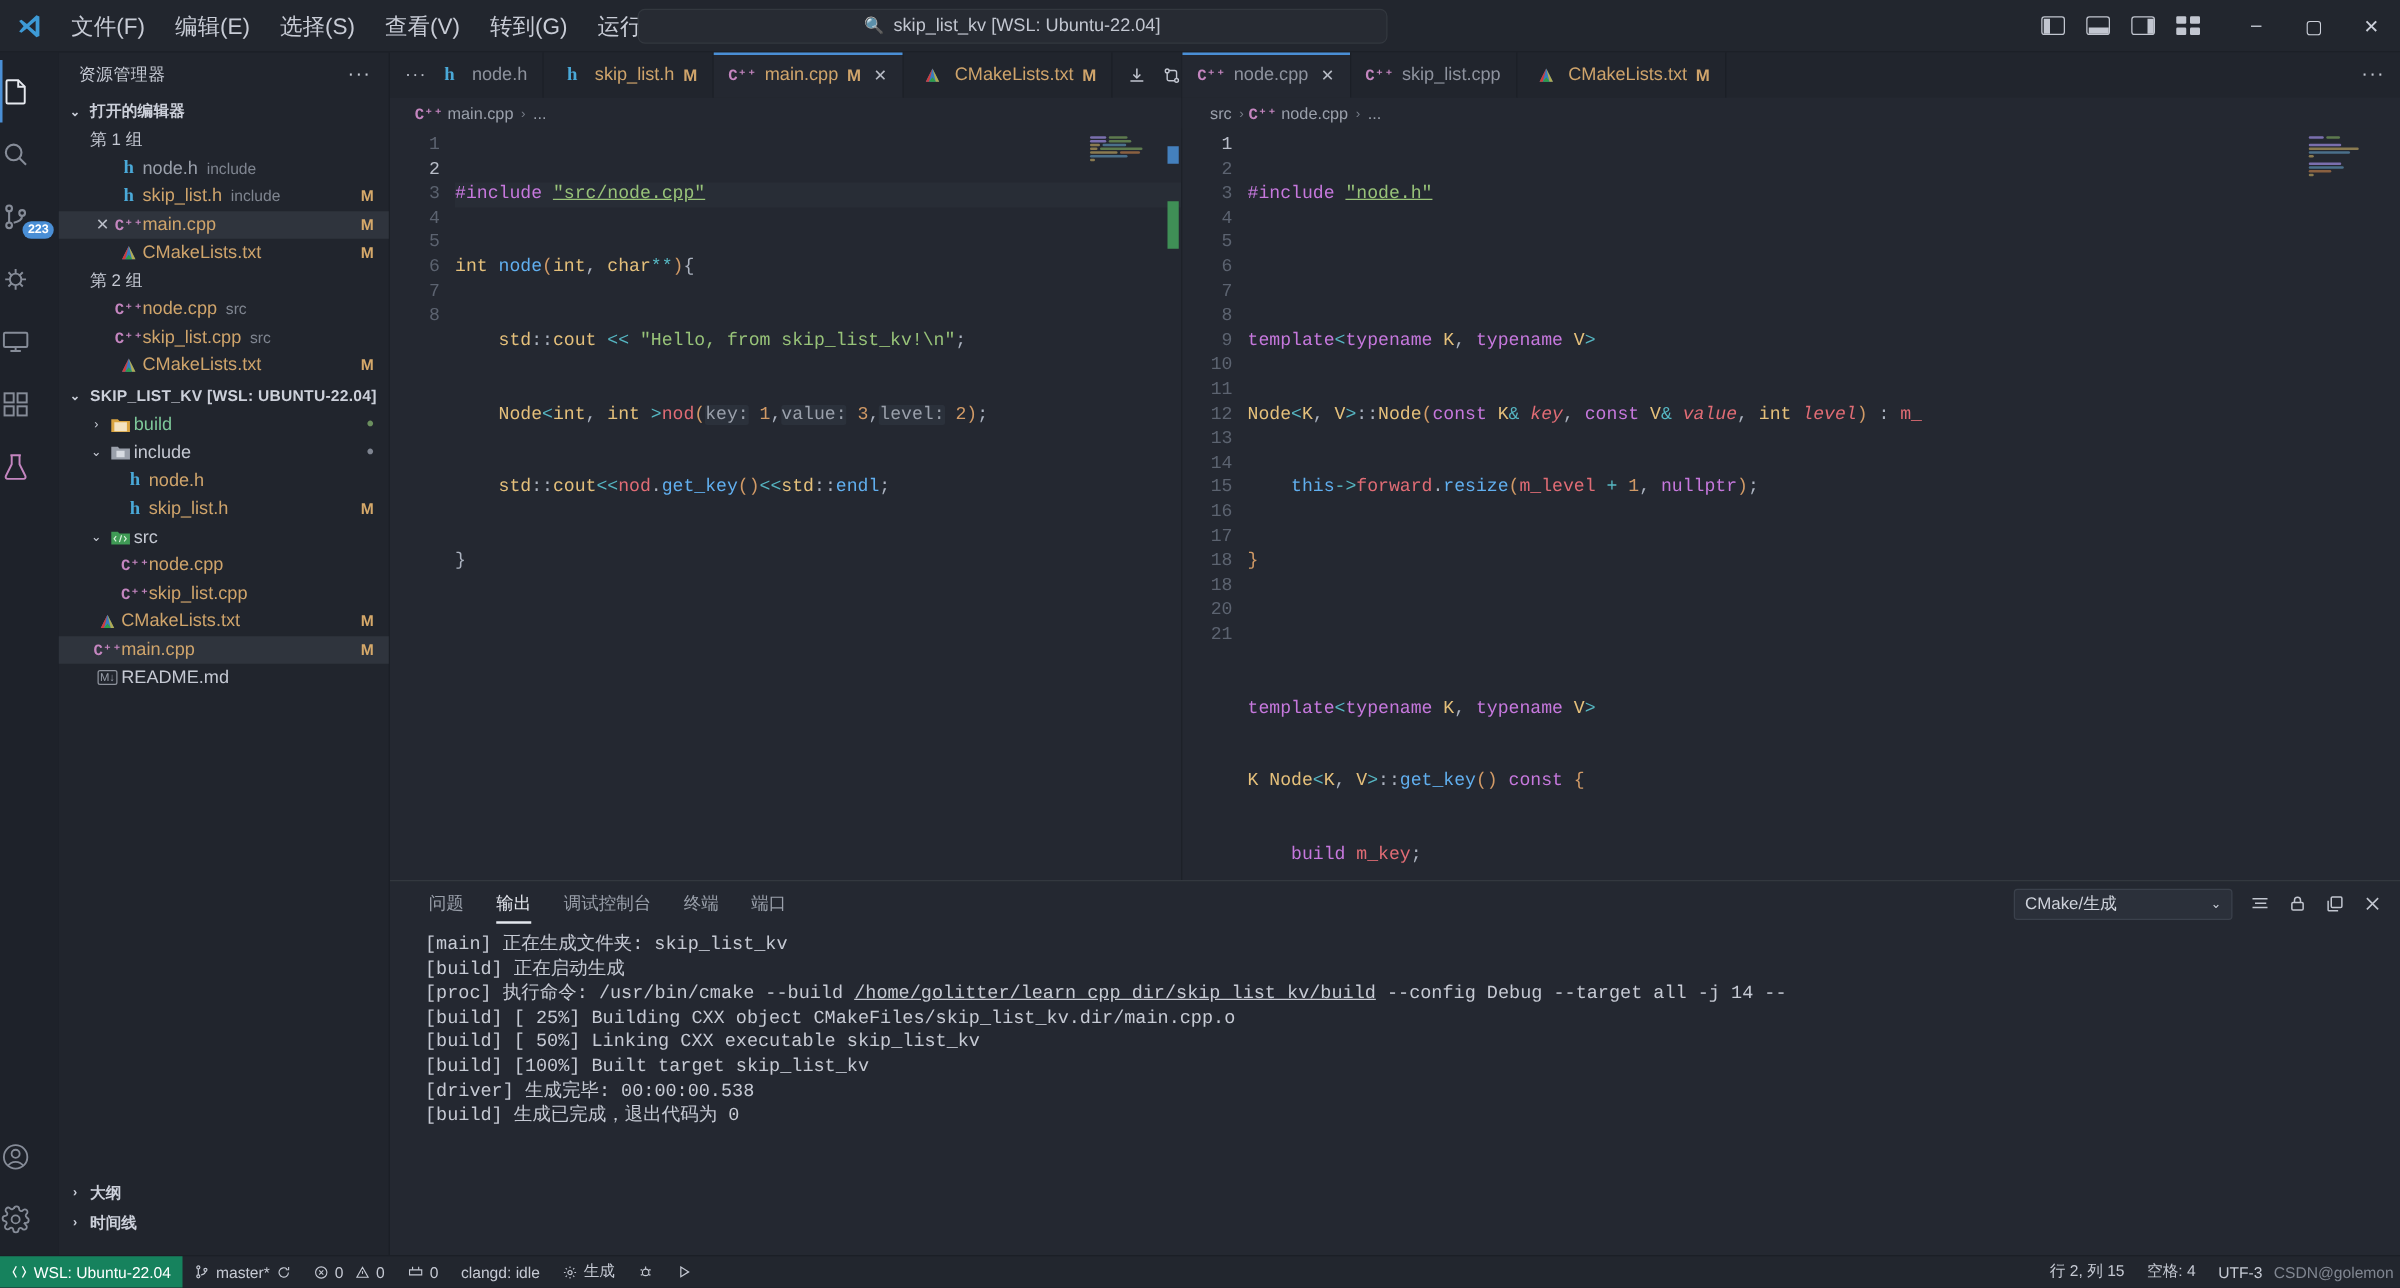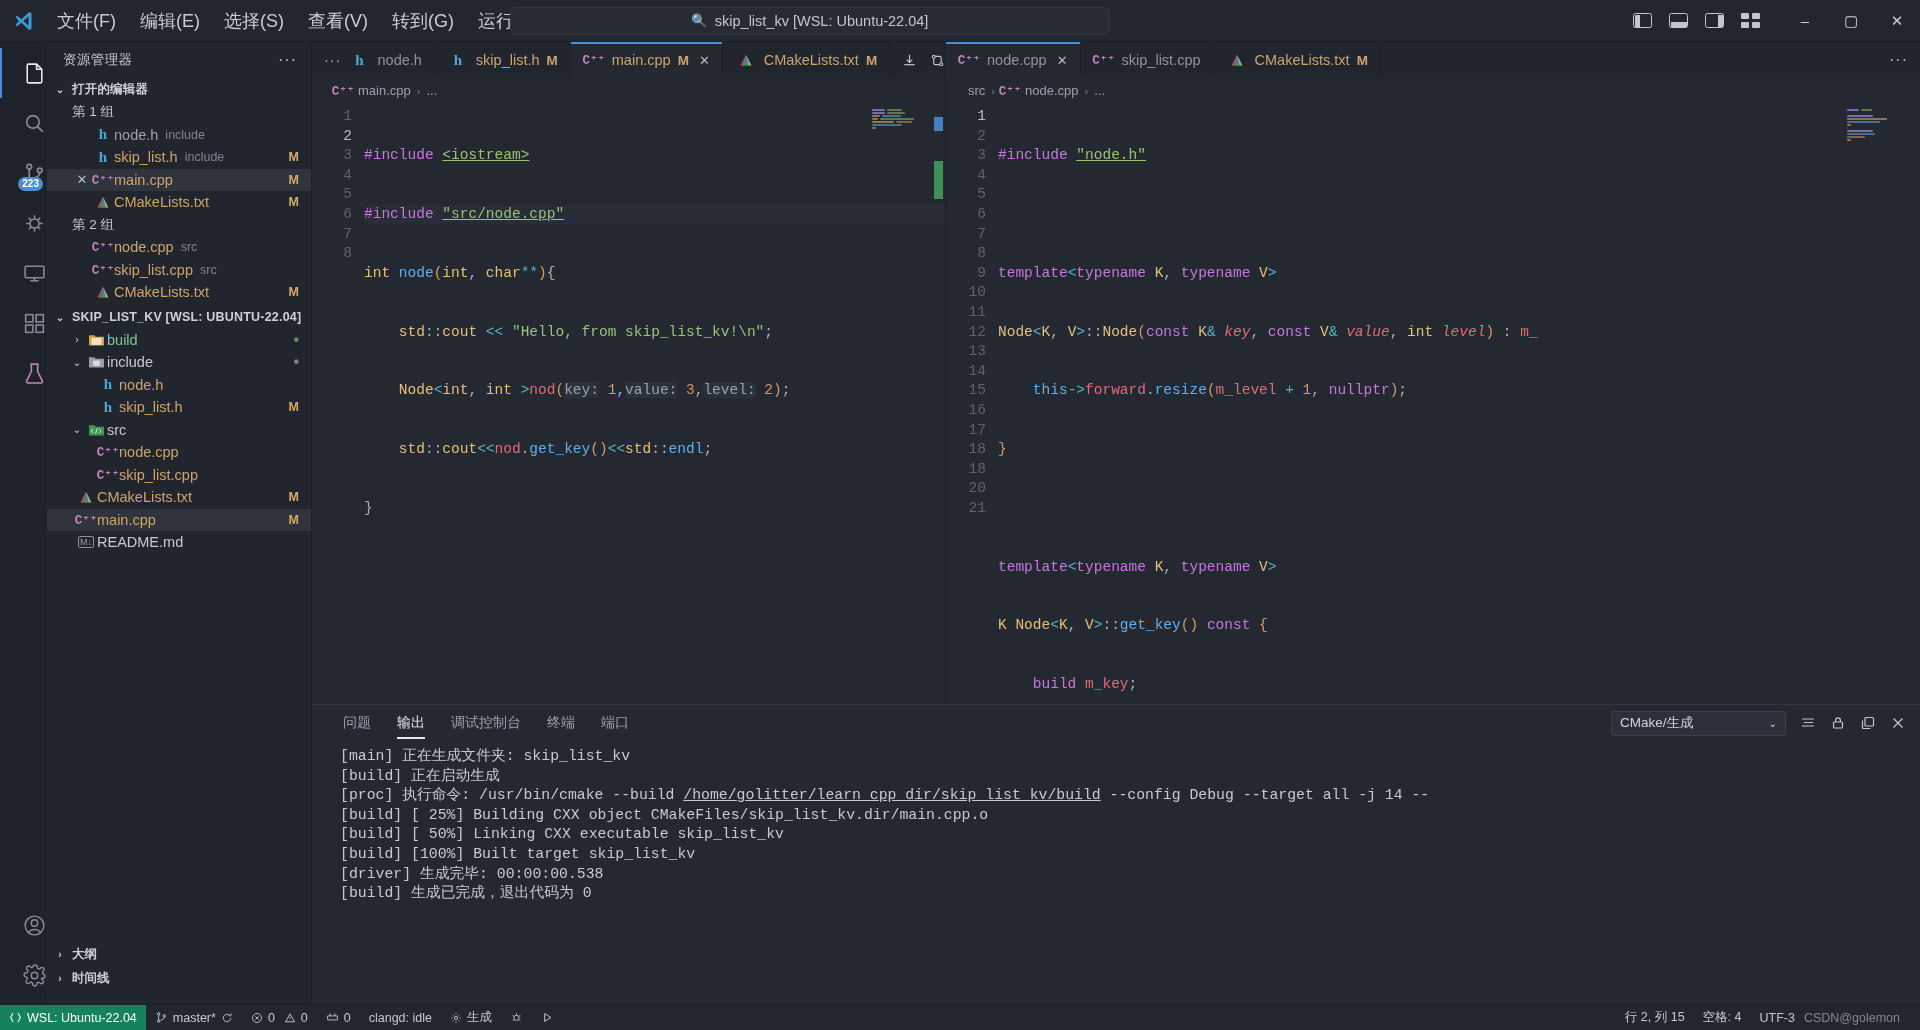--- a/index.html
+++ b/index.html
@@ -51,21 +51,21 @@
   
   .bodyrow { flex: 1; display: flex; min-height: 0; }
 
   
   .activitybar {
     width: 47px; min-width: 47px; background: #1e222a;
     display: flex; flex-direction: column; align-items: center;
     padding-top: 6px;
   }
   .act {
-    width: 47px; height: 50px; display: flex; align-items: center; justify-content: flex-end;
+    width: 47px; height: 50px; display: flex; align-items: center; justify-content: flex-start;
     position: relative; color: #868c98; cursor: pointer;
   }
   .act.active { color: #e6e9ef; }
   .act.active::before {
     content:''; position: absolute; left: 0; top: 0; bottom: 0; width: 2px; background: #4a8fd6;
   }
   .act svg { width: 25px; height: 25px; }
   .act .badge {
     position: absolute; bottom: 7px; right: 4px; background: #4a8fd6; color: #fff;
     font-size: 10px; border-radius: 9px; padding: 1px 4px; min-width: 17px; text-align: center;
@@ -211,21 +211,21 @@
   .statusbar {
     height: 26px; min-height: 26px; background: #22262e; display: flex; align-items: center;
     font-size: 12.5px; color: #c5c9d3; border-top: 1px solid #1b1f26;
   }
   .sb-remote {
     background: #16825d; color: #fff; height: 26px; display: flex; align-items: center; gap: 5px;
     padding: 0 9px; font-size: 12.5px;
   }
   .sitem { display: flex; align-items: center; gap: 5px; padding: 0 9px; height: 26px; cursor: pointer;}
   .status-right { margin-left: auto; display: flex; align-items: center; }
-  .watermark { color: #8b919c; font-size: 12.5px; padding-right: 20px; opacity: .9;}
+  .watermark { color: #8b919c; font-size: 12.5px; padding-right: 5px; opacity: .9;}
 </style>
 </head>
 <body>
 
 <div class="app">
 
   <div class="titlebar">
     <div class="vscode-logo">
       <svg viewBox="0 0 24 24">
           <path d="M18.7 2.3 10.4 10 5.6 6.4 3.6 7.4l3.9 4.6-3.9 4.6 2 1 4.8-3.6 8.3 7.7 2.6-1.2V3.5zM18 7.2v9.6l-5.6-4.8z" fill="#3d9ad6"></path>
@@ -637,21 +637,20 @@
               <div class="ln">1</div>
               <div class="ln cur">2</div>
               <div class="ln">3</div>
               <div class="ln">4</div>
               <div class="ln">5</div>
               <div class="ln">6</div>
               <div class="ln">7</div>
               <div class="ln">8</div>
             </div>
             <div class="code">
-              <div class="line"><span class="k-pre">#include</span> <span class="k-str inline-link">&lt;iostream&gt;</span></div>
               <div class="line hl"><span class="k-pre">#include</span> <span class="k-str inline-link">"src/node.cpp"</span></div>
               <div class="line"><span class="k-typ">int</span> <span class="k-fn">node</span><span class="k-br1">(</span><span class="k-typ">int</span><span class="k-pun">,</span> <span class="k-typ">char</span><span class="k-op">**</span><span class="k-br1">)</span><span class="k-pun">{</span></div>
               <div class="line">    <span class="k-typ">std</span><span class="k-pun">::</span><span class="k-typ">cout</span> <span class="k-op">&lt;&lt;</span> <span class="k-str">"Hello, from skip_list_kv!\n"</span><span class="k-pun">;</span></div>
               <div class="line">    <span class="k-typ">Node</span><span class="k-op">&lt;</span><span class="k-typ">int</span><span class="k-pun">,</span> <span class="k-typ">int</span> <span class="k-op">&gt;</span><span class="k-var">nod</span><span class="k-br1">(</span><span class="k-hint">key:</span> <span class="k-num">1</span><span class="k-pun">,</span><span class="k-hint">value:</span> <span class="k-num">3</span><span class="k-pun">,</span><span class="k-hint">level:</span> <span class="k-num">2</span><span class="k-br1">)</span><span class="k-pun">;</span></div>
               <div class="line">    <span class="k-typ">std</span><span class="k-pun">::</span><span class="k-typ">cout</span><span class="k-op">&lt;&lt;</span><span class="k-var">nod</span><span class="k-pun">.</span><span class="k-fn">get_key</span><span class="k-br1">()</span><span class="k-op">&lt;&lt;</span><span class="k-typ">std</span><span class="k-pun">::</span><span class="k-fn">endl</span><span class="k-pun">;</span></div>
               <div class="line"><span class="k-pun">}</span></div>
               <div class="line"></div>
             </div>
             <div class="minimap">
               <div class="mm-lines">

